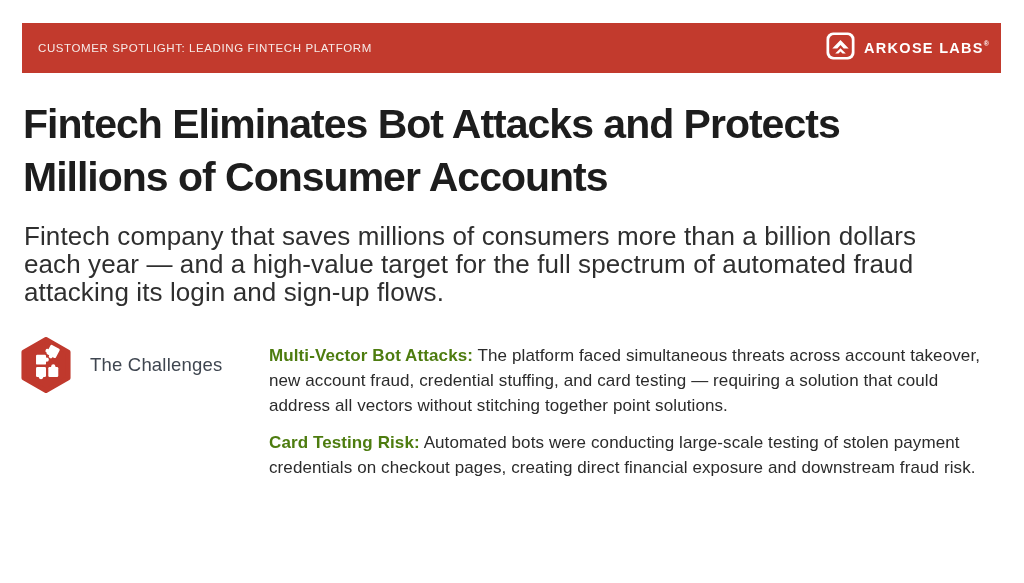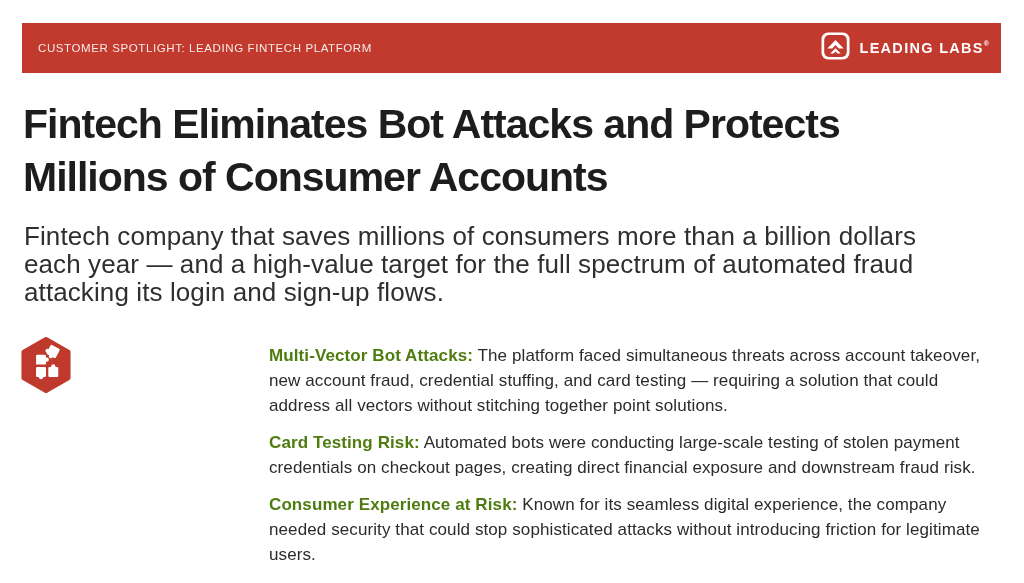--- a/index.html
+++ b/index.html
@@ -105,21 +105,21 @@
   <span class="banner-label">CUSTOMER SPOTLIGHT: LEADING FINTECH PLATFORM</span>
   <div class="brand">
     <span>
       <svg width="29" height="28" viewBox="0 0 29 28" aria-hidden="true">
         <rect x="0.5" y="0.5" width="28" height="27" rx="6.5" fill="#ffffff"></rect>
         <rect x="3.2" y="3.1" width="22.6" height="21.8" rx="4.8" fill="#c23a2d"></rect>
         <path d="M6.3 16.4 L14.5 8.0 L22.7 16.4 L17.7 16.4 L14.5 13.1 L11.3 16.4 Z" fill="#ffffff"></path>
         <path d="M9.2 21.6 L14.5 16.2 L19.8 21.6 L16.5 21.6 L14.5 19.5 L12.5 21.6 Z" fill="#ffffff"></path>
       </svg>
     </span>
-    <span class="brand-name"><span>LEADING LABS</span><span class="brand-mark">®</span></span>
+    <span class="brand-name"><span>ARKOSE LABS</span><span class="brand-mark">®</span></span>
   </div>
 </header>
 
 <h1 class="headline">Fintech Eliminates Bot Attacks and Protects Millions of Consumer Accounts</h1>
 
 <p class="intro">Fintech company that saves millions of consumers more than a billion dollars each year — and a high-value target for the full spectrum of automated fraud attacking its login and sign-up flows.</p>
 
 <section class="challenges">
   <div class="challenges-left">
     <span class="hex-icon">
@@ -133,29 +133,26 @@
           <rect x="35" y="39" width="13" height="13" rx="1.6"></rect>
           <circle cx="41.5" cy="38.2" r="2.7"></circle>
           <g transform="rotate(28 41 19)">
             <rect x="34.5" y="12" width="13.5" height="13.5" rx="1.6"></rect>
             <circle cx="34.2" cy="21.5" r="2.6"></circle>
             <circle cx="41.5" cy="25.8" r="2.6"></circle>
           </g>
         </g>
       </svg>
     </span>
+    <span class="challenges-label">The Challenges</span>
   </div>
 
   <div class="challenges-right">
     <p class="challenge">
       <strong>Multi-Vector Bot Attacks:</strong>
       <span>The platform faced simultaneous threats across account takeover, new account fraud, credential stuffing, and card testing — requiring a solution that could address all vectors without stitching together point solutions.</span>
     </p>
     <p class="challenge">
       <strong>Card Testing Risk:</strong>
       <span>Automated bots were conducting large-scale testing of stolen payment credentials on checkout pages, creating direct financial exposure and downstream fraud risk.</span>
     </p>
-    <p class="challenge">
-      <strong>Consumer Experience at Risk:</strong>
-      <span>Known for its seamless digital experience, the company needed security that could stop sophisticated attacks without introducing friction for legitimate users.</span>
-    </p>
   </div>
 </section>
 
 </body></html>

